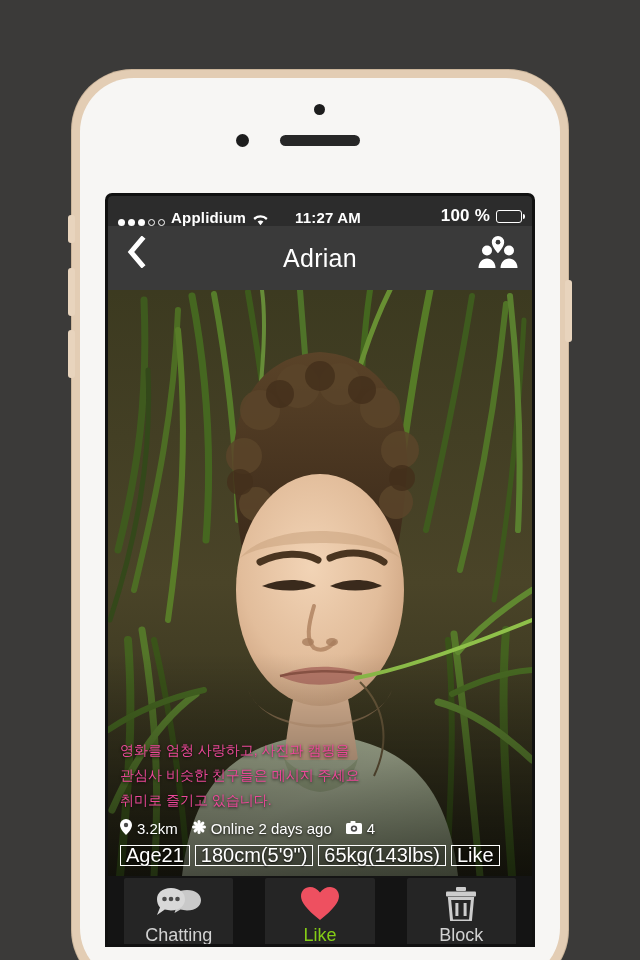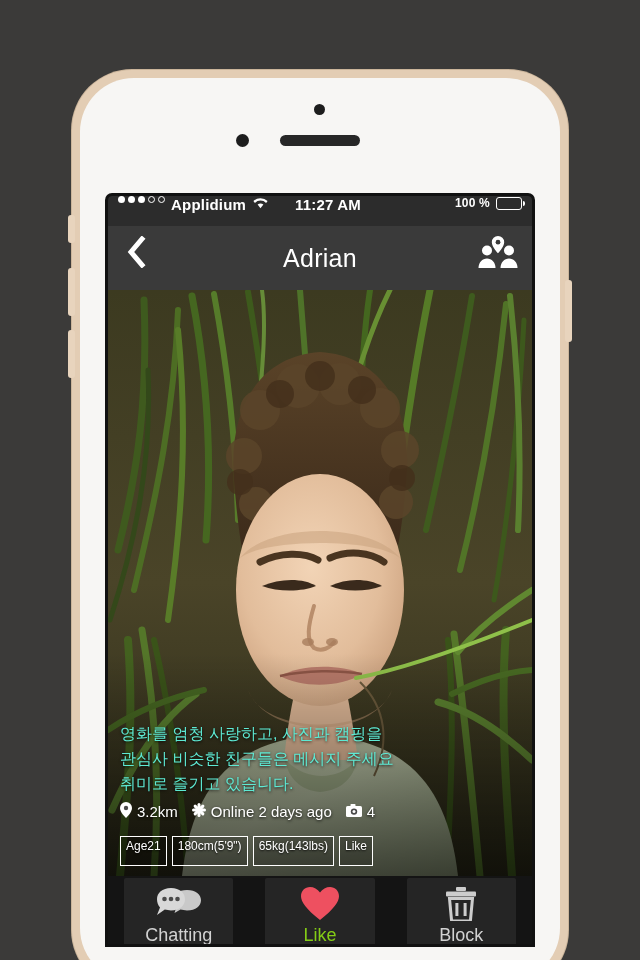--- a/index.html
+++ b/index.html
@@ -47,33 +47,33 @@
   #screen{
     position:absolute; left:108px; top:196px; width:424px; height:748px;
     background:#000; overflow:hidden;
     border-radius:4px 4px 0 0;
     box-shadow:0 0 0 3px #111;
   }
 
   
   #status-bar{
     height:30px; background:#2c2c2c; color:#fff;
-    display:flex; align-items:flex-start; padding:0 10px;
+    display:flex; align-items:flex-end; padding:0 10px;
     font-size:15px; font-weight:bold; letter-spacing:.2px;
   }
   #signal-dots{ display:flex; gap:3px; align-items:center; margin-right:6px; }
   .sig-dot{ width:7px; height:7px; border-radius:50%; }
   .sig-dot.on{ background:#fff; }
   .sig-dot.off{ background:transparent; border:1px solid #fff; width:7px; height:7px; }
   #carrier-name{ font-size:15px; font-weight:bold; }
   #wifi-icon{ margin-left:6px; display:flex; align-items:flex-end; }
   #status-time{ position:absolute; left:16px; right:0; text-align:center;
      font-size:15px; font-weight:bold; pointer-events:none; }
   #status-right{ margin-left:auto; display:flex; align-items:center; gap:6px; z-index:2; }
-  #battery-pct{ font-size:12px; font-weight:bold; }
+  #battery-pct{ font-size:17px; font-weight:bold; }
   #battery-icon{
     width:26px; height:13px; border:1.5px solid #fff; border-radius:3px;
     position:relative; padding:1px;
   }
   #battery-icon:after{
     content:""; position:absolute; right:-4px; top:3.5px;
     width:2.5px; height:5px; background:#fff; border-radius:0 2px 2px 0;
   }
   #battery-fill{ height:100%; width:100%; background:#fff; border-radius:1px; }
 
@@ -97,34 +97,34 @@
     position:relative; height:586px; overflow:hidden; background:#1a1c14;
   }
   #photo-canvas{ position:absolute; inset:0; }
 
   
   #profile-overlay{
     position:absolute; left:0; right:0; bottom:0; padding:0 12px 10px 12px;
     z-index:6;
   }
   #bio-text{
-    color:#5eead4; font-size:16px; line-height:25px; font-weight:400;
+    color:#ec4899; font-size:14px; line-height:25px; font-weight:400;
     text-shadow:0 1px 3px rgba(0,0,0,.85);
     margin-bottom:6px;
   }
   #meta-row{
     display:flex; align-items:center; gap:14px; color:#fff;
-    font-size:15px; margin-bottom:15px;
+    font-size:15px; margin-bottom:7px;
     text-shadow:0 1px 3px rgba(0,0,0,.85);
   }
   .meta-item{ display:flex; align-items:center; gap:5px; }
   #chips-row{ display:flex; gap:5px; flex-wrap:wrap; }
   .chip{
-    border:1.5px solid #ffffff; color:#fff; font-size:12px;
-    padding:1px 5px 10px 5px; line-height:17px;
+    border:1.5px solid #ffffff; color:#fff; font-size:20px;
+    padding:1px 5px 1px 5px; line-height:17px;
     background:rgba(0,0,0,.18);
     text-shadow:0 1px 2px rgba(0,0,0,.8);
   }
 
   
   #bottom-toolbar{
     height:80px; background:#141414; display:flex;
   }
   .tool-btn{
     flex:1; background:#252525; margin:2px 16px; border-radius:2px;

